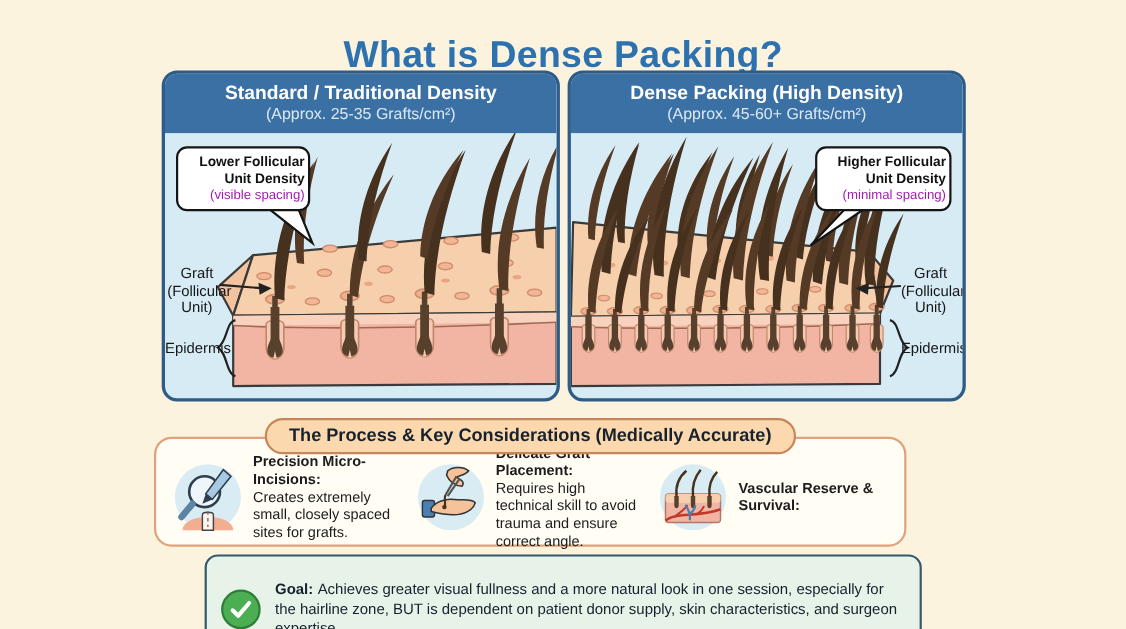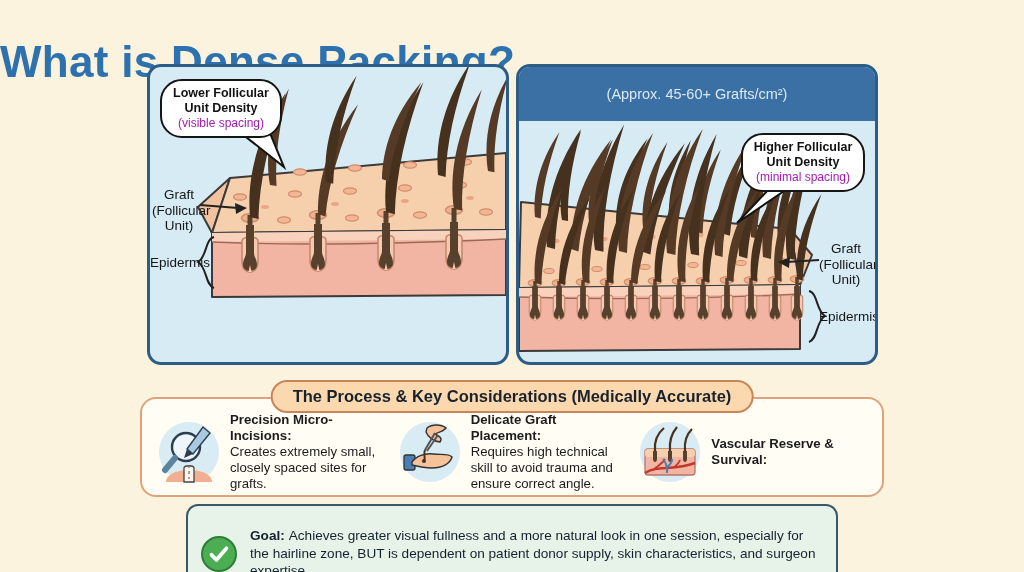--- a/index.html
+++ b/index.html
@@ -1,41 +1,41 @@
 <!DOCTYPE html>
 <html><head>
 <meta charset="utf-8">
 <style>
   html,body{margin:0;padding:0;background:#fbf3de;}
   .canvas{position:relative;width:1024px;height:572px;background:#fbf3de;overflow:hidden;
           font-family:"Liberation Sans",sans-serif;}
-  .page-title{position:absolute;top:8px;left:0;width:100%;
-              font-size:44px;font-weight:bold;color:#2d71ae;letter-spacing:.3px;}
+  .page-title{position:absolute;top:8px;left:0;width:100%;text-align:center;
+              font-size:34px;font-weight:bold;color:#2d71ae;letter-spacing:.3px;}
   
   .panel{position:absolute;top:64px;width:362px;height:301px;box-sizing:border-box;
          border:3px solid #2d5c86;border-radius:14px;background:#d7ebf5;overflow:hidden;}
   .panel.pleft{left:147px}.panel.pright{left:516px}
   .panel-header{height:54px;background:#3a70a4;display:flex;flex-direction:column;
                 justify-content:center;align-items:center;color:#fff;}
   .ph-title{font-size:17.5px;font-weight:bold;line-height:1.2;}
   .ph-sub{font-size:14.5px;color:#dce9f5;line-height:1.25;}
   .panel-body{position:relative;height:241px;}
   .skin-svg{position:absolute;left:0;top:0;}
-  .callout{position:absolute;top:12px;background:#fff;border:2px solid #151515;border-radius:22px;
-           padding:5px 3px;text-align:center;z-index:2;}
+  .callout{position:absolute;top:12px;background:#fff;border:2px solid #151515;border-radius:10px;
+           padding:5px 3px;text-align:right;z-index:2;}
   .callout.cleft{left:10px;width:112px}.callout.cright{right:10px;width:114px}
   .cb{display:block;font-weight:bold;font-size:12.5px;line-height:1.18;color:#111;}
   .cn{display:block;font-size:12px;line-height:1.25;color:#a21caf;}
   .side-label{position:absolute;font-size:13.5px;color:#161616;line-height:1.15;z-index:2;}
   .graft-label{white-space:pre-line;text-align:center;top:120px;width:54px;}
   .pleft .graft-label{left:2px}.pright .graft-label{right:2px}
   .epi-label{top:188px;width:56px;}
   .pleft .epi-label{left:0;text-align:right}.pright .epi-label{right:0;text-align:left}
   
-  .process{position:absolute;left:140px;top:397px;width:744px;height:100px;box-sizing:border-box;
+  .process{position:absolute;left:140px;top:397px;width:684px;height:100px;box-sizing:border-box;
            background:#fffdf4;border:2px solid #dfa27b;border-radius:16px;}
   .pill{position:absolute;top:-19px;left:50%;transform:translateX(-50%);background:#fbd8ad;
         border:2px solid #c9855a;border-radius:999px;padding:5px 20px;font-size:16.5px;
         font-weight:bold;color:#18222e;white-space:nowrap;}
   .items{display:flex;height:100%;align-items:center;box-sizing:border-box;
          padding:16px 16px 6px;gap:14px;}
   .item{display:flex;align-items:center;gap:10px;flex:1;}
   .icon-wrap{width:62px;height:62px;flex:0 0 62px;}
   .item-text{font-size:13.2px;color:#1c1c1c;line-height:1.22;}
   .item-title{font-weight:bold;display:block;}
@@ -62,20 +62,24 @@
     <ellipse id="pore" rx="6.5" ry="3.2"></ellipse>
     <ellipse id="ringpore" rx="8.5" ry="4.2"></ellipse>
   </defs>
 </svg>
 
 <div class="canvas">
 
   <h1 class="page-title">What is Dense Packing?</h1>
 
   <section class="panel pleft">
+    <div class="panel-header">
+      <div class="ph-title">Standard / Traditional Density</div>
+      <div class="ph-sub">(Approx. 25-35 Grafts/cm²)</div>
+    </div>
     <div class="panel-body">
       <svg class="skin-svg" width="356" height="241" viewBox="0 0 356 241">
 
         <polygon points="80,111 62,166 48,140" fill="#f3c3a0" stroke="#3a3a3a" stroke-width="2" stroke-linejoin="round"></polygon>
         <polygon points="80,111 356,86 356,163 62,166" fill="#f6cfad" stroke="#3a3a3a" stroke-width="2" stroke-linejoin="round"></polygon>
         <polygon points="62,166 356,163 356,228 62,230" fill="#f3b5a3" stroke="#3a3a3a" stroke-width="2" stroke-linejoin="round"></polygon>
         <polygon points="62,166 356,163 356,172 62,175" fill="#f8d2bc"></polygon>
         <path d="M62,175 C150,179 270,176 356,172" stroke="#9c6a56" stroke-width="1.4" fill="none"></path>
 
         <use href="#pore" x="150" y="105" fill="#f2b694" stroke="#d08b6b" stroke-width="1.2"></use>
@@ -131,20 +135,21 @@
       </div>
       <div class="side-label graft-label">Graft
 (Follicular
 Unit)</div>
       <div class="side-label epi-label">Epidermis</div>
     </div>
   </section>
 
   <section class="panel pright">
     <div class="panel-header">
+      <div class="ph-title">Dense Packing (High Density)</div>
       <div class="ph-sub">(Approx. 45-60+ Grafts/cm²)</div>
     </div>
     <div class="panel-body">
       <svg class="skin-svg" width="356" height="241" viewBox="0 0 356 241">
 
         <polygon points="271,108 281,164 293,134" fill="#f3c3a0" stroke="#3a3a3a" stroke-width="2" stroke-linejoin="round"></polygon>
         <polygon points="2,81 271,108 281,164 0,167" fill="#f6cfad" stroke="#3a3a3a" stroke-width="2" stroke-linejoin="round"></polygon>
         <polygon points="0,167 281,164 281,228 0,230" fill="#f3b5a3" stroke="#3a3a3a" stroke-width="2" stroke-linejoin="round"></polygon>
         <polygon points="0,167 281,164 281,173 0,176" fill="#f8d2bc"></polygon>
         <path d="M0,176 C90,179 200,177 281,173" stroke="#9c6a56" stroke-width="1.4" fill="none"></path>

